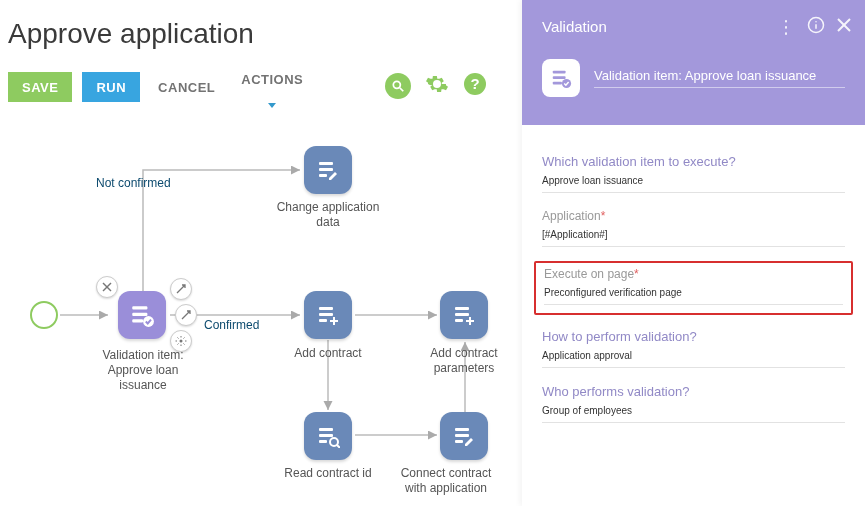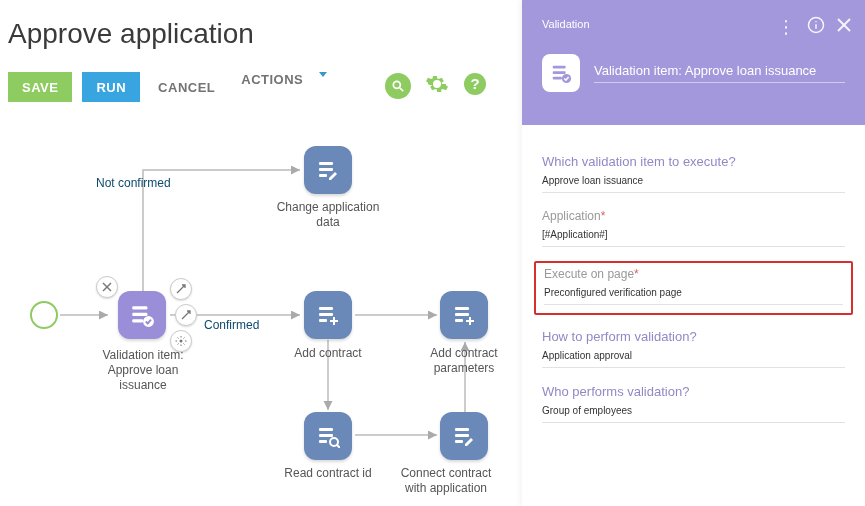--- a/index.html
+++ b/index.html
@@ -36,21 +36,21 @@
     font-weight: 600;
     cursor: pointer;
     letter-spacing: .5px;
   }
   .btn-save { background: #8ecb60; color: #fff; }
   .btn-run  { background: #38a5e0; color: #fff; }
   .btn-link {
     background: none; color: #737373; font-weight: 700;
     padding: 0 8px; cursor: pointer;
   }
-  .btn-actions { display: inline-flex; align-items: flex-start; gap: 16px; }
+  .btn-actions { display: inline-flex; align-items: center; gap: 16px; flex-direction: column; }
   .caret-down {
     width: 0; height: 0;
     border-left: 4px solid transparent;
     border-right: 4px solid transparent;
     border-top: 5px solid #3399cc;
   }
   .icon-row {
     position: absolute;
     top: 72px; left: 385px;
     display: flex; gap: 14px; align-items: center;
@@ -117,21 +117,21 @@
     background: #fff;
     box-shadow: -2px 0 6px rgba(0,0,0,.05);
   }
   .panel-head {
     height: 125px;
     background: #a398db;
     color: #fff;
     position: relative;
     padding: 18px 20px 0 20px;
   }
-  .panel-head-title { font-size: 11px; }
+  .panel-head-title { font-size: 15px; }
   .panel-head-icons {
     position: absolute; right: 14px; top: 16px;
     display: flex; gap: 12px; align-items: center;
   }
   .panel-head-icons div { cursor: pointer; color: #fff; opacity: .9; }
   .panel-sub {
     display: flex; align-items: center; gap: 14px;
     margin-top: 24px;
   }
   .panel-sub-icon {

